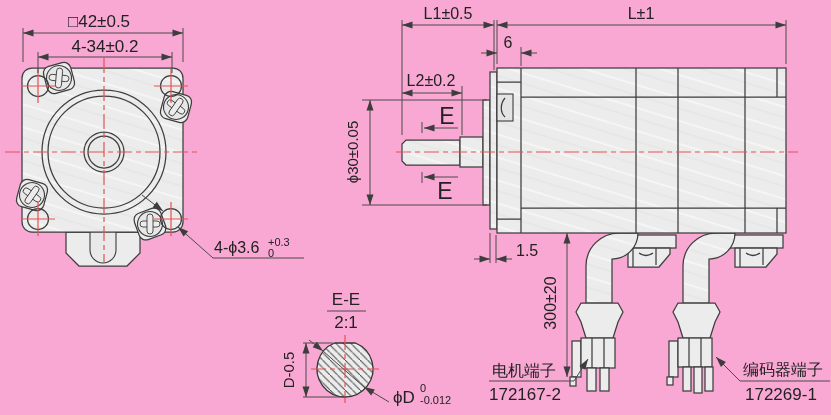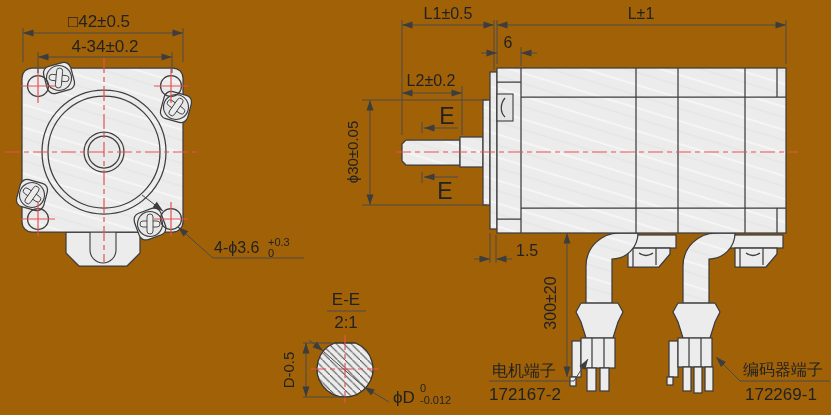--- a/index.html
+++ b/index.html
@@ -1,16 +1,16 @@
 <!DOCTYPE html>
 <html><head>
 <meta charset="utf-8">
 <style>
   html,body{margin:0;padding:0;background:#fff;}
-  .stage{position:relative;width:831px;height:415px;background:#a16207;overflow:hidden;
+  .stage{position:relative;width:831px;height:415px;background:#f9a8d4;overflow:hidden;
          font-family:"Liberation Sans","DejaVu Sans",sans-serif;}
   svg text{font-family:"Liberation Sans","DejaVu Sans",sans-serif;fill:#222;}
   .t16{font-size:16px;}
   .t17{font-size:17px;}
   .t15{font-size:15px;}
   .t11{font-size:11px;}
   .tE{font-size:23px;}
   .outline{stroke:#3d3d3d;stroke-width:1.25;fill:none;}
   .fillpart{stroke:#3d3d3d;stroke-width:1.25;fill:url(#brush);}
   .fillflat{stroke:#3d3d3d;stroke-width:1.25;fill:#ececec;}

